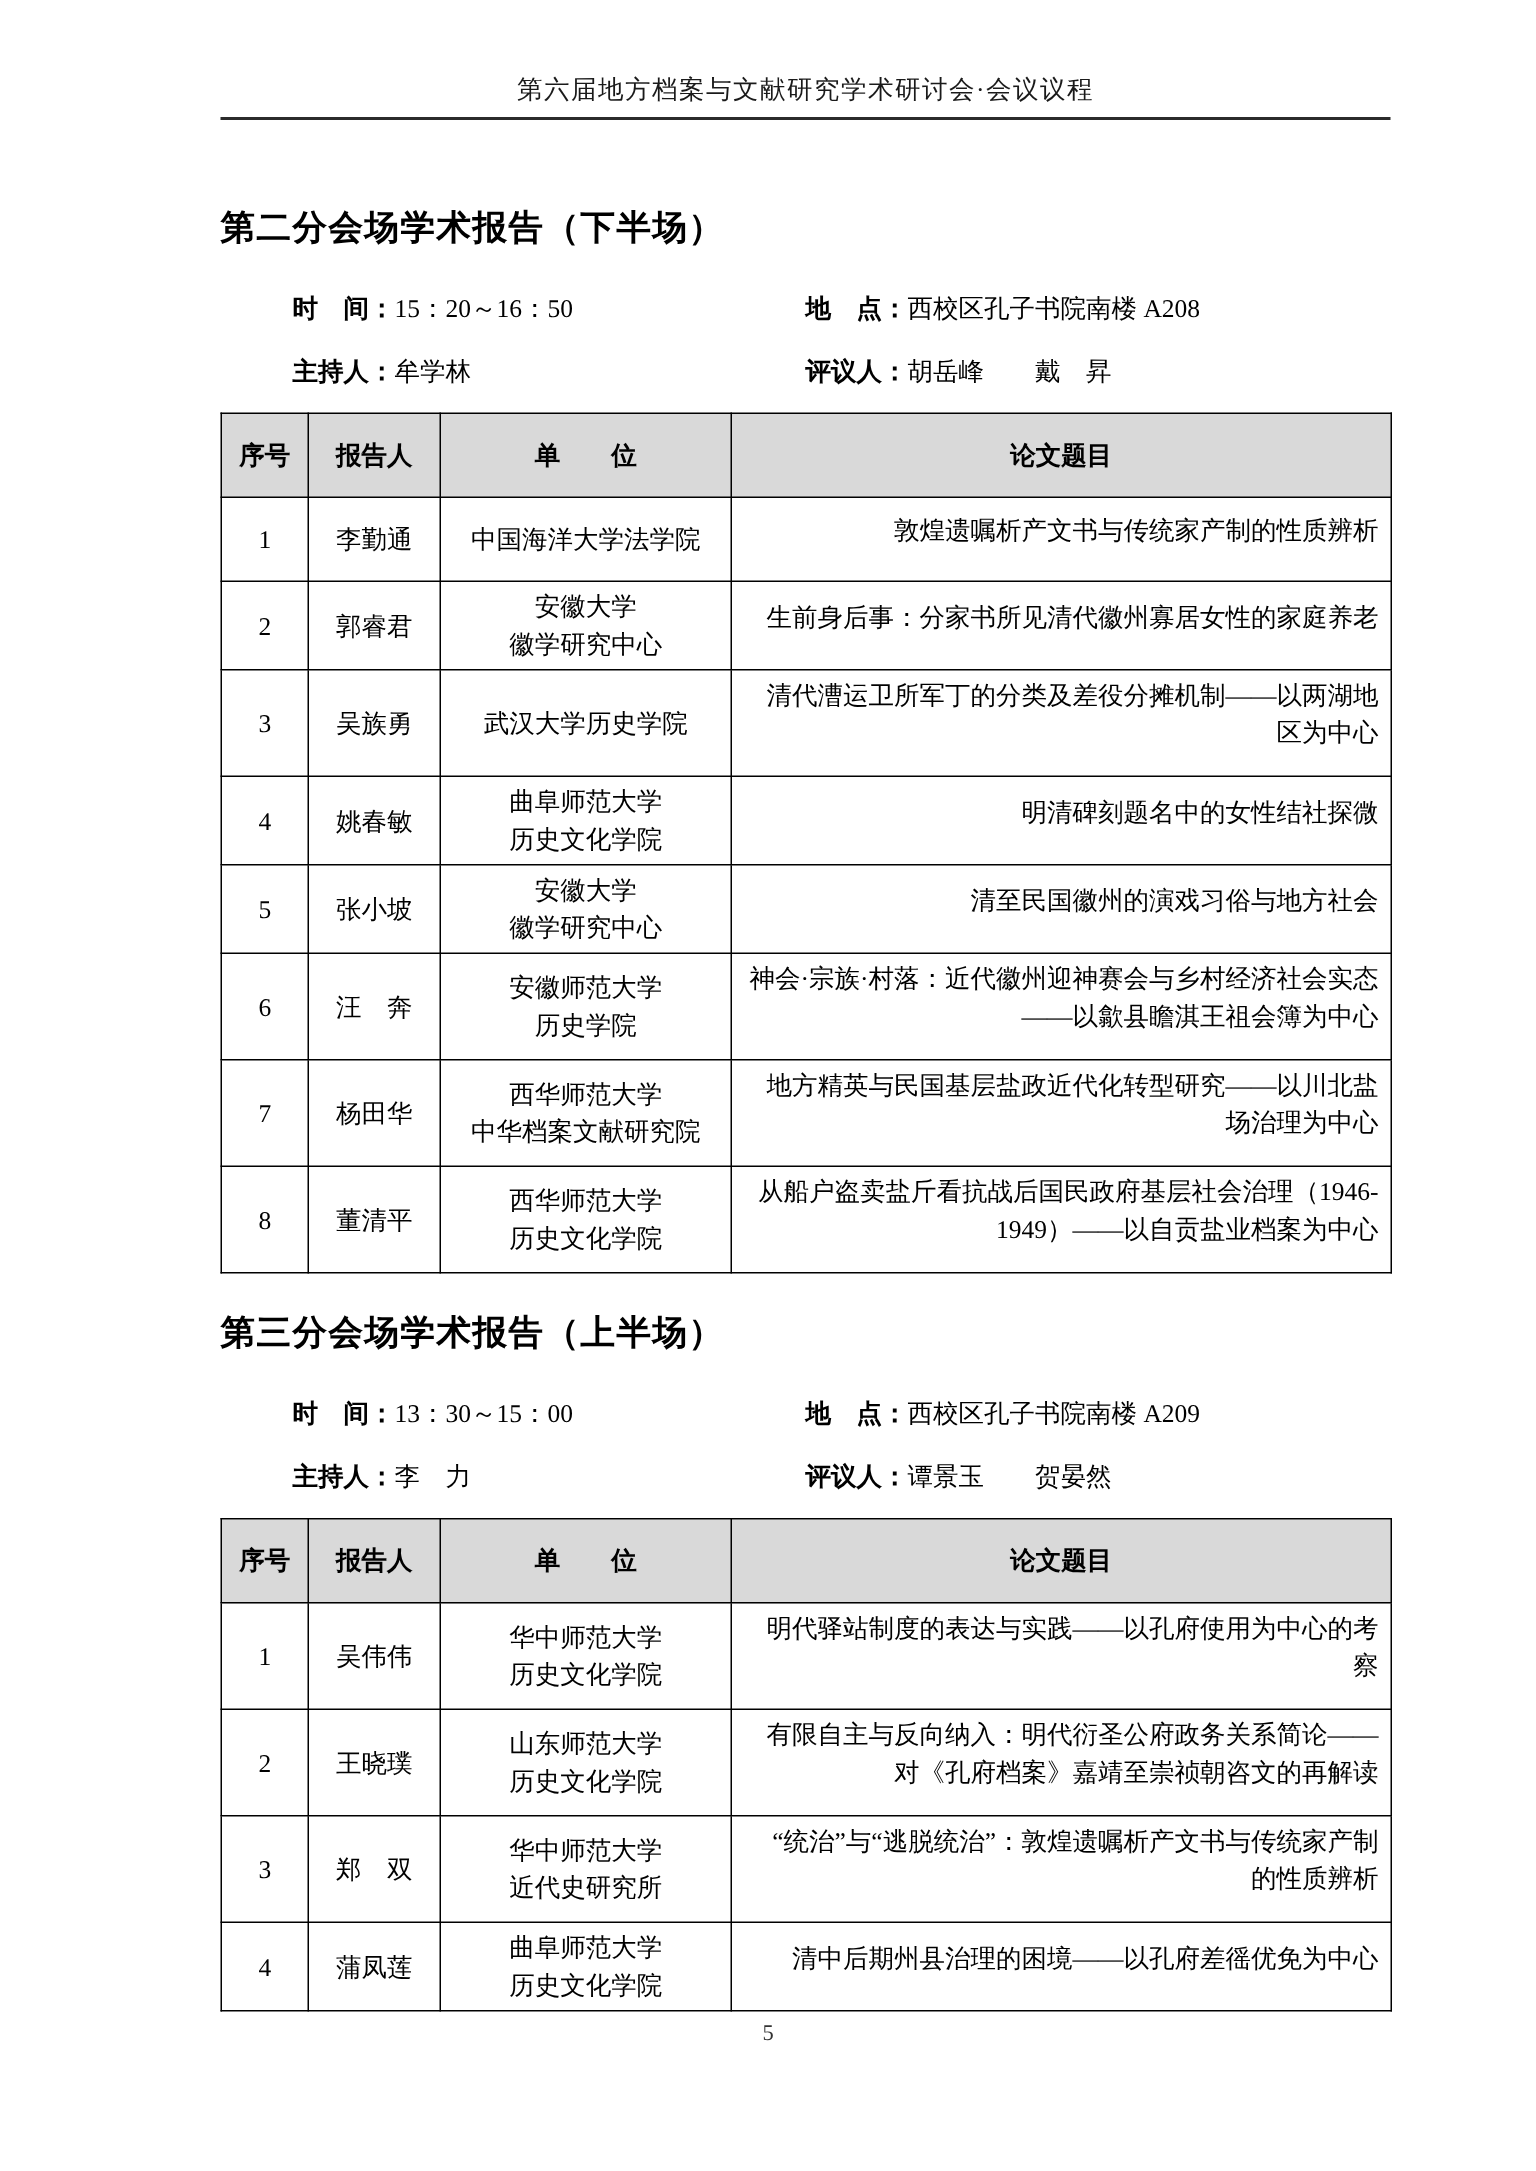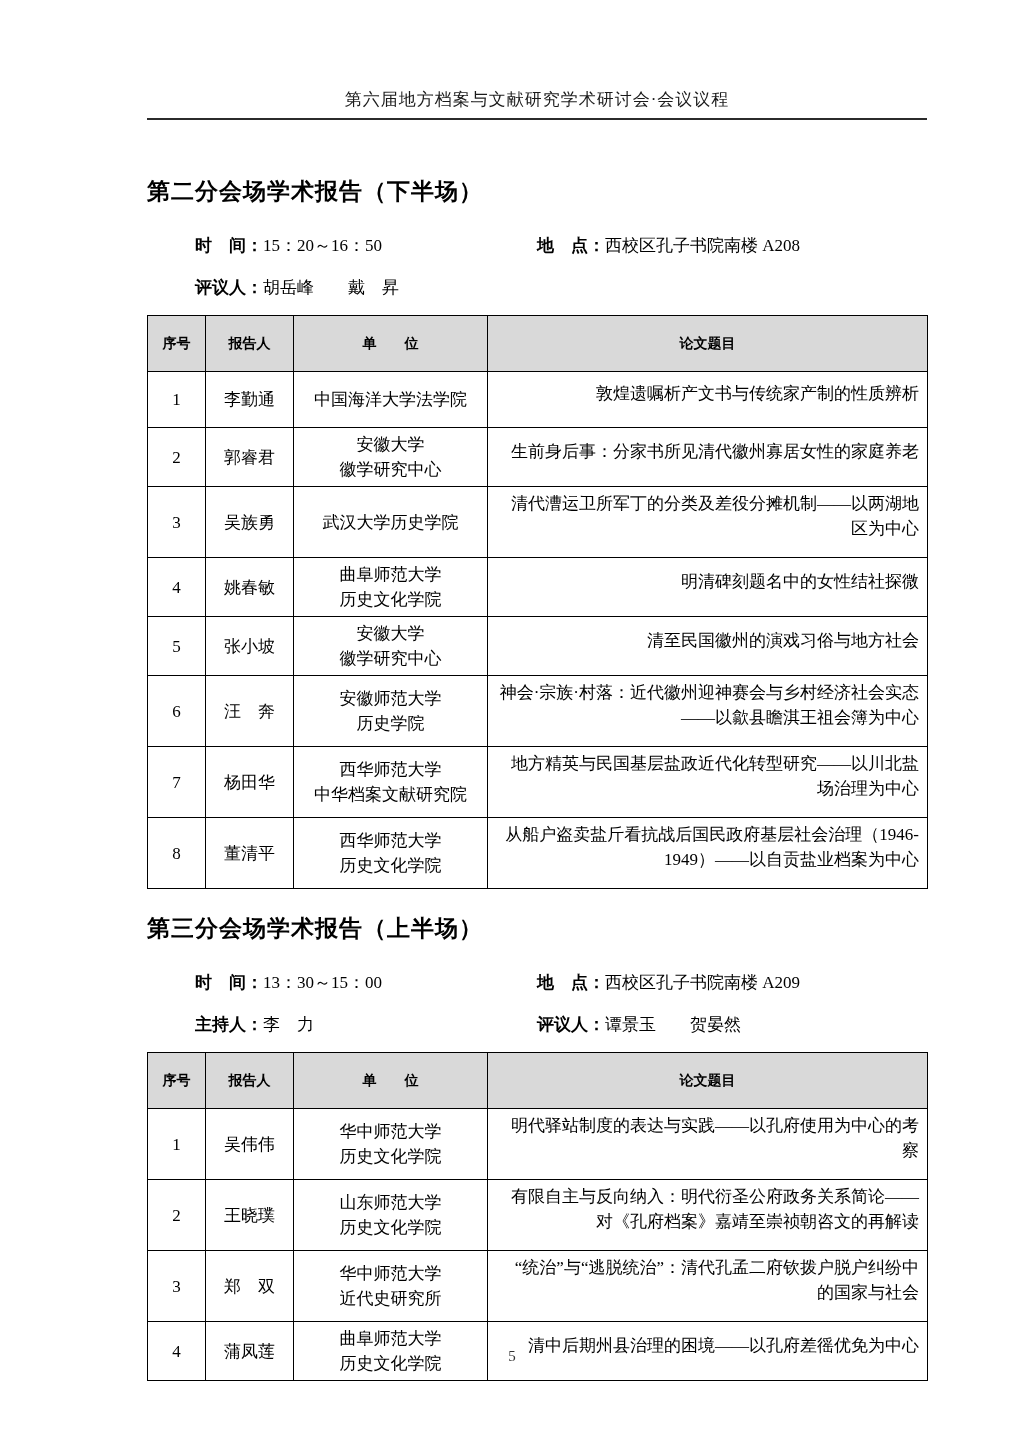--- a/index.html
+++ b/index.html
@@ -7,21 +7,21 @@
   .page {
     position: relative;
     width: 1024px;
     height: 1447px;
     background: #ffffff;
     color: #000;
     font-family: "Liberation Serif", serif;
     overflow: hidden;
   }
   .content { width: 780px; margin-left: 147px; }
-  .running-header { padding-top: 88px; }
+  .running-header { padding-top: 48px; }
   .running-header .header-text {
     text-align: center;
     font-size: 17px;
     letter-spacing: 1px;
     color: #1a1a1a;
   }
   .header-rule {
     margin-top: 7px;
     border-bottom: 2px solid #2b2b2b;
     height: 0;
@@ -46,21 +46,21 @@
     margin-top: 15px;
     width: 780px;
     border-collapse: collapse;
     table-layout: fixed;
   }
   table.agenda th {
     background: #d9d9d9;
     border: 1px solid #000;
     font-family: "Liberation Sans", sans-serif;
     font-weight: bold;
-    font-size: 14px;
+    font-size: 17px;
     height: 54px;
   }
   table.agenda td {
     border: 1px solid #000;
     font-size: 17px;
     line-height: 25px;
     padding: 4px 4px;
     text-align: center;
     vertical-align: middle;
     white-space: pre-line;
@@ -95,20 +95,23 @@
 
     <div class="info-row first">
       <div class="info-left">
         <span class="label">时　间：</span><span class="value">15：20～16：50</span>
       </div>
       <div class="info-right">
         <span class="label">地　点：</span><span class="value">西校区孔子书院南楼 A208</span>
       </div>
     </div>
     <div class="info-row secondline">
+      <div class="info-left">
+        <span class="label">主持人：</span><span class="value">牟学林</span>
+      </div>
       <div class="info-right">
         <span class="label">评议人：</span><span class="value">胡岳峰　　戴　昇</span>
       </div>
     </div>
 
     <table class="agenda">
       <colgroup>
           <col style="width:58px">
           <col style="width:88px">
           <col style="width:194px">
@@ -227,21 +230,21 @@
             <td class="col-presenter">王晓璞</td>
             <td class="col-affiliation">山东师范大学
 历史文化学院</td>
             <td class="col-title">有限自主与反向纳入：明代衍圣公府政务关系简论——对《孔府档案》嘉靖至崇祯朝咨文的再解读</td>
           </tr>
           <tr>
             <td class="col-no">3</td>
             <td class="col-presenter">郑　双</td>
             <td class="col-affiliation">华中师范大学
 近代史研究所</td>
-            <td class="col-title">“统治”与“逃脱统治”：清代孔孟二府钦拨户脱户纠纷中的国家与社会</td>
+            <td class="col-title">“统治”与“逃脱统治”：敦煌遗嘱析产文书与传统家产制的性质辨析</td>
           </tr>
           <tr>
             <td class="col-no">4</td>
             <td class="col-presenter">蒲凤莲</td>
             <td class="col-affiliation">曲阜师范大学
 历史文化学院</td>
             <td class="col-title">清中后期州县治理的困境——以孔府差徭优免为中心</td>
           </tr>
         </tbody>
     </table>

